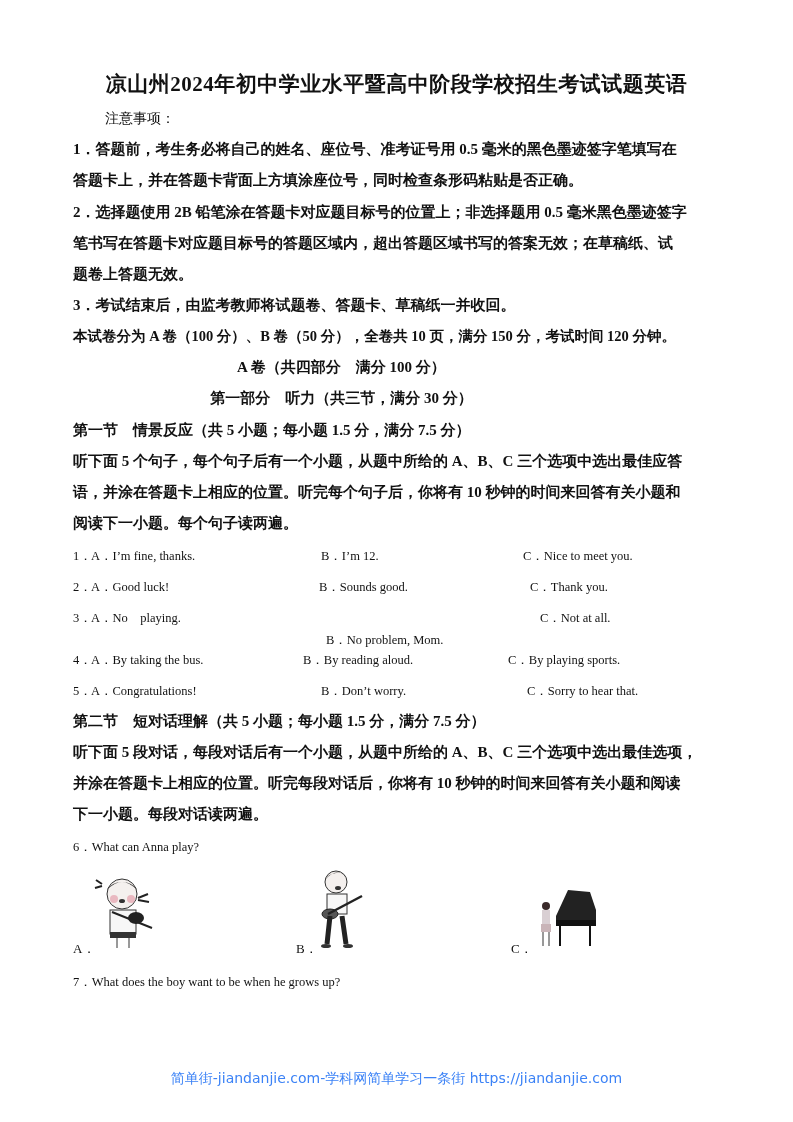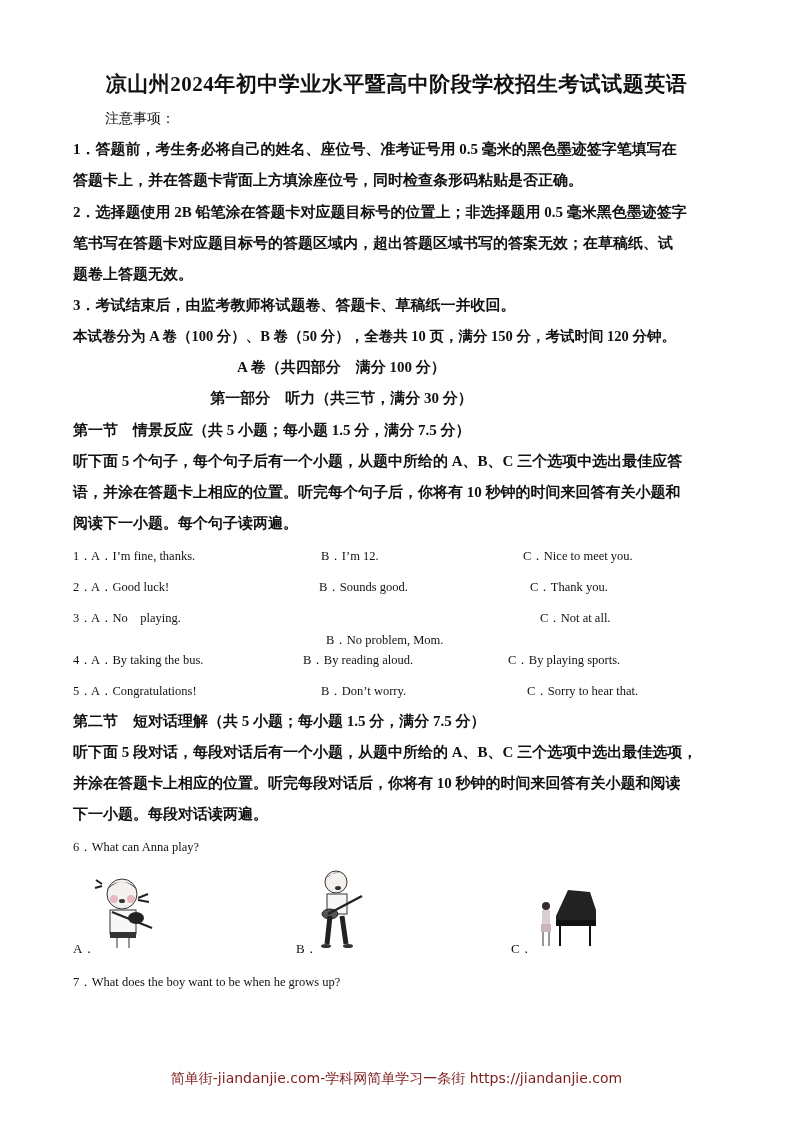--- a/index.html
+++ b/index.html
@@ -13,21 +13,21 @@
       left: 0; width: 793px; top: 70px; text-align: center;
       font-size: 21px; font-weight: bold; letter-spacing: 0.5px;
     }
     .bold { font-weight: normal; font-size: 15px; margin-left: 32px; }
     .para { left: 73px; font-size: 15px; font-weight: bold; }
     .center { left: 0; width: 683px; text-align: center; font-size: 15px; font-weight: bold; }
     .opt { font-size: 12.5px; font-weight: normal; }
     .q { left: 73px; font-size: 12.5px; }
     .footer {
       left: 0; width: 793px; top: 1070px; text-align: center;
-      font-family: "DejaVu Sans", sans-serif; font-size: 14px; color: #7f1d1d;
+      font-family: "DejaVu Sans", sans-serif; font-size: 14px; color: #3b82f6;
     }
     .pic { position: absolute; }
     .piclabel { position: absolute; font-size: 13px; }
   </style>
 </head>
 <body>
 
 <div class="abs title">凉山州2024年初中学业水平暨高中阶段学校招生考试试题英语</div>
 
 <div class="abs bold" style="left:73px; top:110px; font-size:14px;">注意事项：</div>

